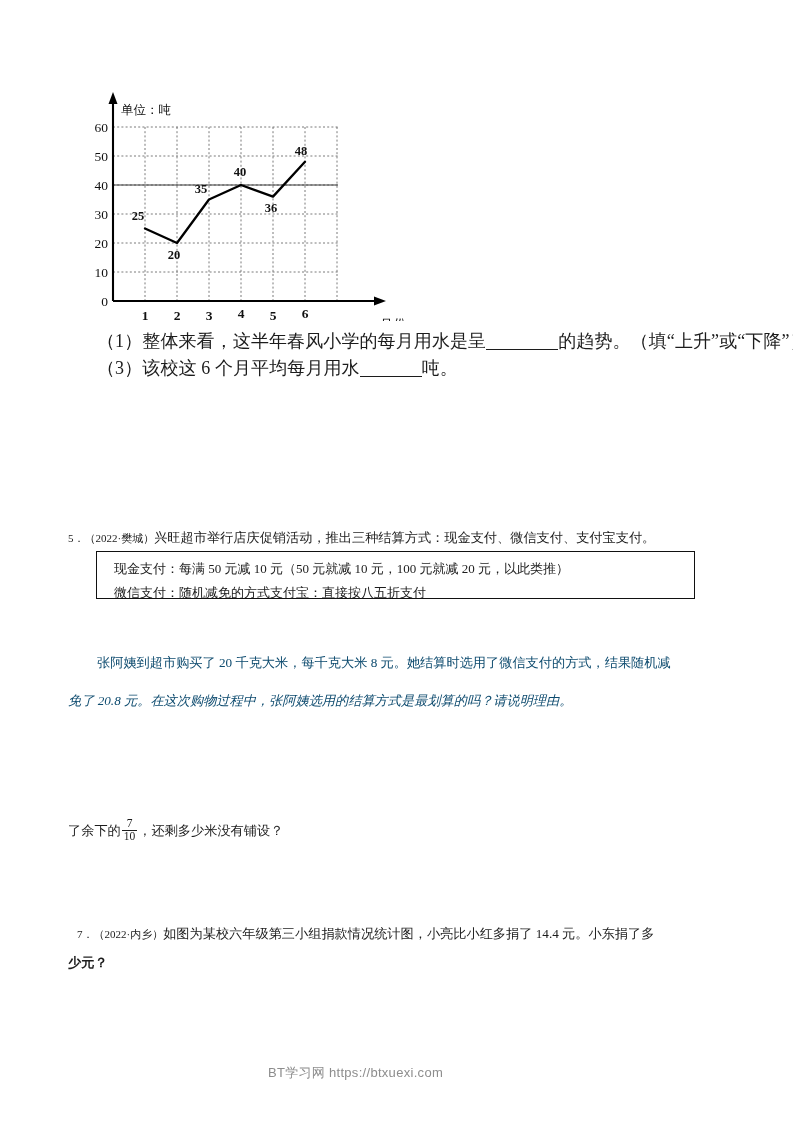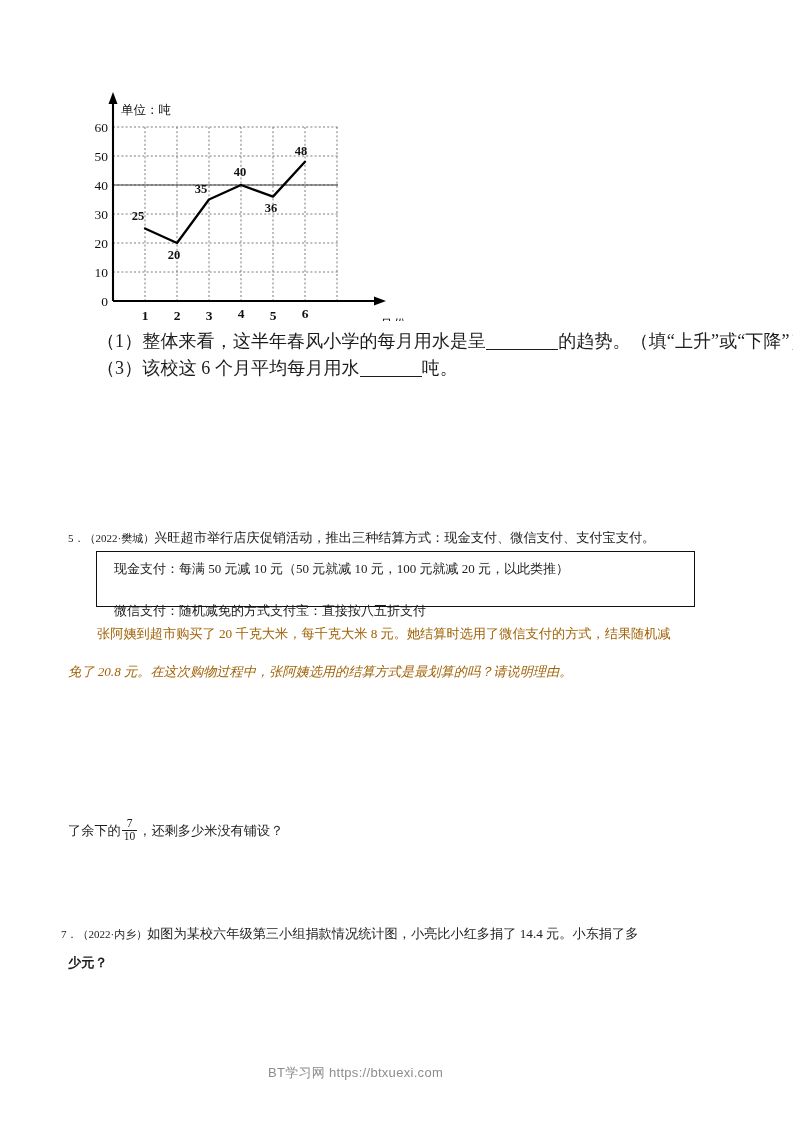--- a/index.html
+++ b/index.html
@@ -57,40 +57,41 @@
     line-height: 25px;
     color: #1c1c1c;
   }
   .sec .small { font-size: 11px; }
 
   .promo-box {
     position: absolute;
     left: 96px;
     top: 551px;
     width: 599px;
-    height: 56px;
+    height: 48px;
     border: 1.6px solid #111;
     box-sizing: border-box;
   }
   .promo-line {
     position: absolute;
     left: 17px;
     font-size: 13px;
     line-height: 18px;
     white-space: nowrap;
     color: #1c1c1c;
   }
   .promo-line.l1 { top: 8px; }
-  .promo-line.l2 { top: 32px; margin-top: 18px; }
+  .promo-line.l2 { top: 32px; }
 
   .para {
     position: absolute;
     font-size: 13.2px;
     line-height: 26px;
-    color: #a16207;
+    color: #0c4a6e;
+    margin-top: 29px;
   }
 
   
   .frac {
     display: inline-block;
     vertical-align: -0.42em;
     text-align: center;
     line-height: 1.02;
     font-size: 11.5px;
     margin: 0 1px;
@@ -212,20 +213,20 @@
     <div class="promo-line l2">微信支付：随机减免的方式支付宝：直接按八五折支付</div>
   </div>
 
   <div class="para" style="left:97px; top:621px; white-space:nowrap;">张阿姨到超市购买了 20 千克大米，每千克大米 8 元。她结算时选用了微信支付的方式，结果随机减</div>
   <div class="para" style="left:68px; top:659px; white-space:nowrap;font-style:italic;">免了 20.8 元。在这次购物过程中，张阿姨选用的结算方式是最划算的吗？请说明理由。</div>
 
   <div class="sec" style="left:68px; top:818px; white-space:nowrap;">
     <span>了余下的</span><span class="frac"><span class="num">7</span><span class="den">10</span></span><span>，还剩多少米没有铺设？</span>
   </div>
 
-  <div class="sec" style="left:61px; top:921px; white-space:nowrap;text-align:center;">
+  <div class="sec" style="left:77px; top:921px; white-space:nowrap;text-align:center;">
     <span class="small">7．</span><span class="small">（2022·内乡）</span><span>如图为某校六年级第三小组捐款情况统计图，小亮比小红多捐了 14.4 元。小东捐了多</span>
   </div>
   <div class="sec" style="left:68px; top:950px; white-space:nowrap;font-weight:bold;">少元？</div>
 
   <div class="footer">BT学习网 https://btxuexi.com</div>
 
 </div>
 
 </body></html>

